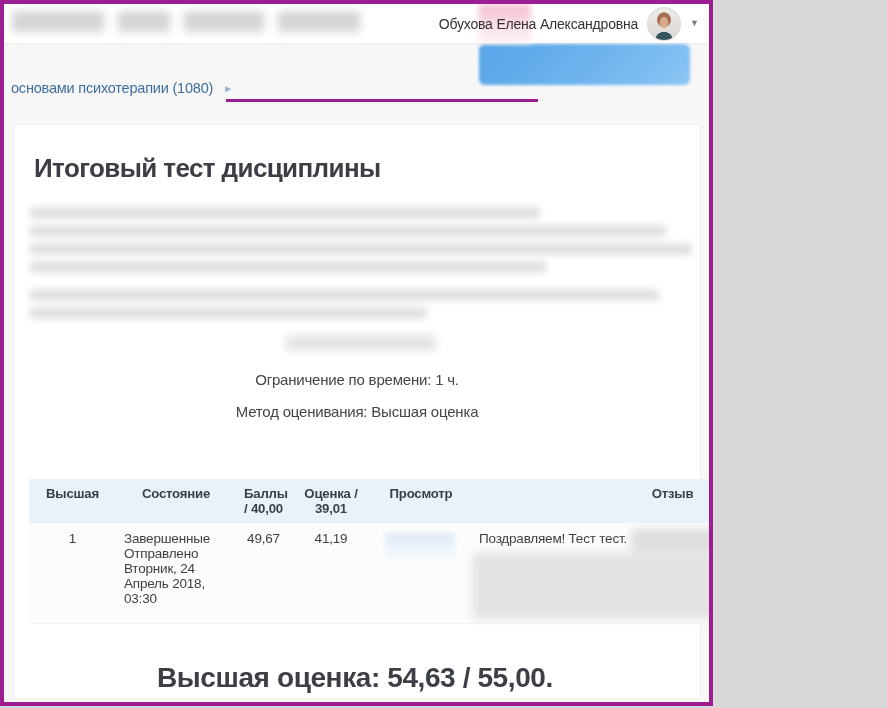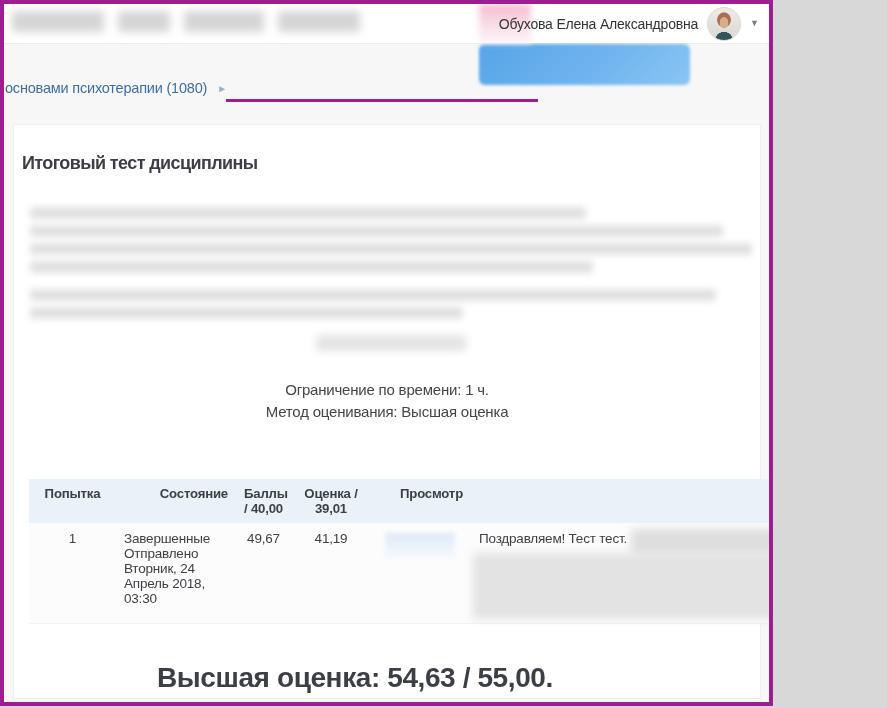--- a/index.html
+++ b/index.html
@@ -2,21 +2,21 @@
 <html lang="ru" style="--accent-magenta: #9d1d93; --link-blue: #3f6e9e; --table-header-bg: #e9f2f9; --redaction-blue: #63aae9; --redaction-pink: #f5bccf;"><head>
 <meta charset="utf-8">
 <style>
   :root{
     --accent-magenta:#9d1d93;
     --link-blue:#3f6e9e;
     --table-header-bg:#e9f2f9;
   }
   *{box-sizing:border-box;margin:0;padding:0;}
   body{margin:0;background:#d8d8d8;font-family:"Liberation Sans",sans-serif;}
-  .page{position:relative;width:773px;height:706px;background:#bef264;
+  .page{position:relative;width:713px;height:706px;background:#bef264;
         border:4px solid var(--accent-magenta);overflow:hidden;}
 
   
   .topbar{position:absolute;left:0;top:0;width:100%;height:39px;background:#fff;z-index:3;}
   .redact-words{position:absolute;left:8px;top:7px;display:flex;gap:14px;filter:blur(4px);}
   .redact-words span{display:block;height:21px;background:#d5d5d5;border-radius:3px;}
   .rw1{width:92px;} .rw2{width:52px;} .rw3{width:80px;} .rw4{width:82px;}
   .redact-pink{position:absolute;left:475px;top:0;width:52px;height:39px;
         background:linear-gradient(180deg,#f5bccf 0%,#fadeе9 55%,#fdf4f7 100%);
         background:linear-gradient(180deg,#f5bccf 0%,#fadee9 55%,#fdf4f7 100%);
@@ -29,45 +29,45 @@
           radial-gradient(ellipse 11px 12px at 50% 37%, #a96e52 58%, rgba(0,0,0,0) 66%),
           radial-gradient(ellipse 13px 9px at 50% 92%, #33555e 58%, rgba(0,0,0,0) 62%),
           linear-gradient(180deg,#edebe7,#dbd8d3);}
   .caret{font-size:9px;color:#7d7d7d;line-height:1;}
 
   
   .body-bg{position:absolute;left:0;top:39px;right:0;bottom:0;background:#f7f7f7;border-top:1px solid #ececec;}
   .redact-blue{position:absolute;left:475px;top:0;width:211px;height:41px;border-radius:6px;
         background:linear-gradient(135deg,#57a4e7 0%,#6fb4ee 55%,#8ac5f3 100%);
         filter:blur(1.5px);z-index:1;}
-  .breadcrumb{position:absolute;left:1px;top:33px;height:22px;display:flex;align-items:center;gap:10px;
+  .breadcrumb{position:absolute;left:7px;top:33px;height:22px;display:flex;align-items:center;gap:10px;
         font-size:14.5px;letter-spacing:-0.2px;white-space:nowrap;z-index:2;}
   .crumb{color:var(--link-blue);text-decoration:none;}
   .crumb-sep{font-size:10px;color:#9ab0c9;}
   .crumb-underline{position:absolute;left:222px;top:55px;width:312px;height:3px;
         background:var(--accent-magenta);z-index:2;}
 
   
   .card{position:absolute;left:9px;top:80px;right:8px;bottom:3px;background:#fff;
         border:1px solid #efefef;border-radius:2px;z-index:2;}
-  .h1{position:absolute;left:8px;top:28px;font-size:18px;font-weight:bold;color:#3b3e45;letter-spacing:-0.6px;}
+  .h1{position:absolute;left:20px;top:28px;font-size:26px;font-weight:bold;color:#3b3e45;letter-spacing:-0.6px;}
   .blur-par{position:absolute;left:16px;right:8px;top:82px;}
   .blur-par .ln{height:12px;background:#e1e1e1;border-radius:3px;filter:blur(3px);margin-bottom:6px;}
   .p1{width:77%;} .p2{width:96%;} .p3{width:100%;} .p4{width:78%;}
   .p5{width:95%;margin-top:16px;} .p6{width:60%;}
   .pblob{width:150px;height:16px;background:#e4e4e4;border-radius:3px;filter:blur(4px);margin:16px auto 0;}
   .center-line{position:absolute;left:0;right:0;text-align:center;font-size:15px;color:#454545;letter-spacing:-0.2px;}
-  .time-limit{top:246px;margin-top:10px;}
+  .time-limit{top:246px;}
   .grading{top:278px;}
   .h2{position:absolute;left:16px;top:312px;font-size:22px;font-weight:bold;color:#3b3e45;letter-spacing:-0.5px;}
 
   
   table.attempts{position:absolute;left:15px;top:354px;width:845px;border-collapse:collapse;table-layout:fixed;}
   .attempts th{background:var(--table-header-bg);font-size:13.2px;font-weight:bold;color:#3c3f45;
-        padding:7px 8px;vertical-align:top;line-height:15px;text-align:right;letter-spacing:-0.2px;}
+        padding:7px 8px;vertical-align:top;line-height:15px;text-align:center;letter-spacing:-0.2px;}
   .attempts td{font-size:13.5px;color:#3c3f45;padding:8px;vertical-align:top;background:#fcfcfc;
         line-height:15px;letter-spacing:-0.2px;border-bottom:1px solid #f2f2f2;}
   .attempts tr.data-row{height:100px;}
   .col-c{text-align:center !important;}
   .th-grade{padding:7px 12px !important;text-align:center !important;}
   .redact-review{width:70px;height:25px;margin:2px 0 0 6px;border-radius:2px;
         background:linear-gradient(180deg,#dfeaf6,#f4f9fd);filter:blur(2px);cursor:pointer;}
   .fb-cell{position:relative;}
   .redact-fb1{position:absolute;left:160px;top:6px;width:238px;height:26px;background:#dedede;
         border-radius:3px;filter:blur(4px);}
@@ -129,21 +129,21 @@
         <colgroup>
           <col style="width:87px">
             <col style="width:120px">
             <col style="width:55px">
           <col style="width:80px">
             <col style="width:100px">
             <col style="width:403px">
         </colgroup>
         <thead>
           <tr>
-            <th class="col-c">Попытка</th>
+            <th class="col-c">Высшая</th>
             <th>Состояние</th>
             <th class="col-c">Баллы / 40,00</th>
             <th class="th-grade">Оценка / 39,01</th>
             <th>Просмотр</th>
             <th>Отзыв</th>
           </tr>
         </thead>
         <tbody>
           <tr class="data-row">
             <td class="col-c">1</td>

